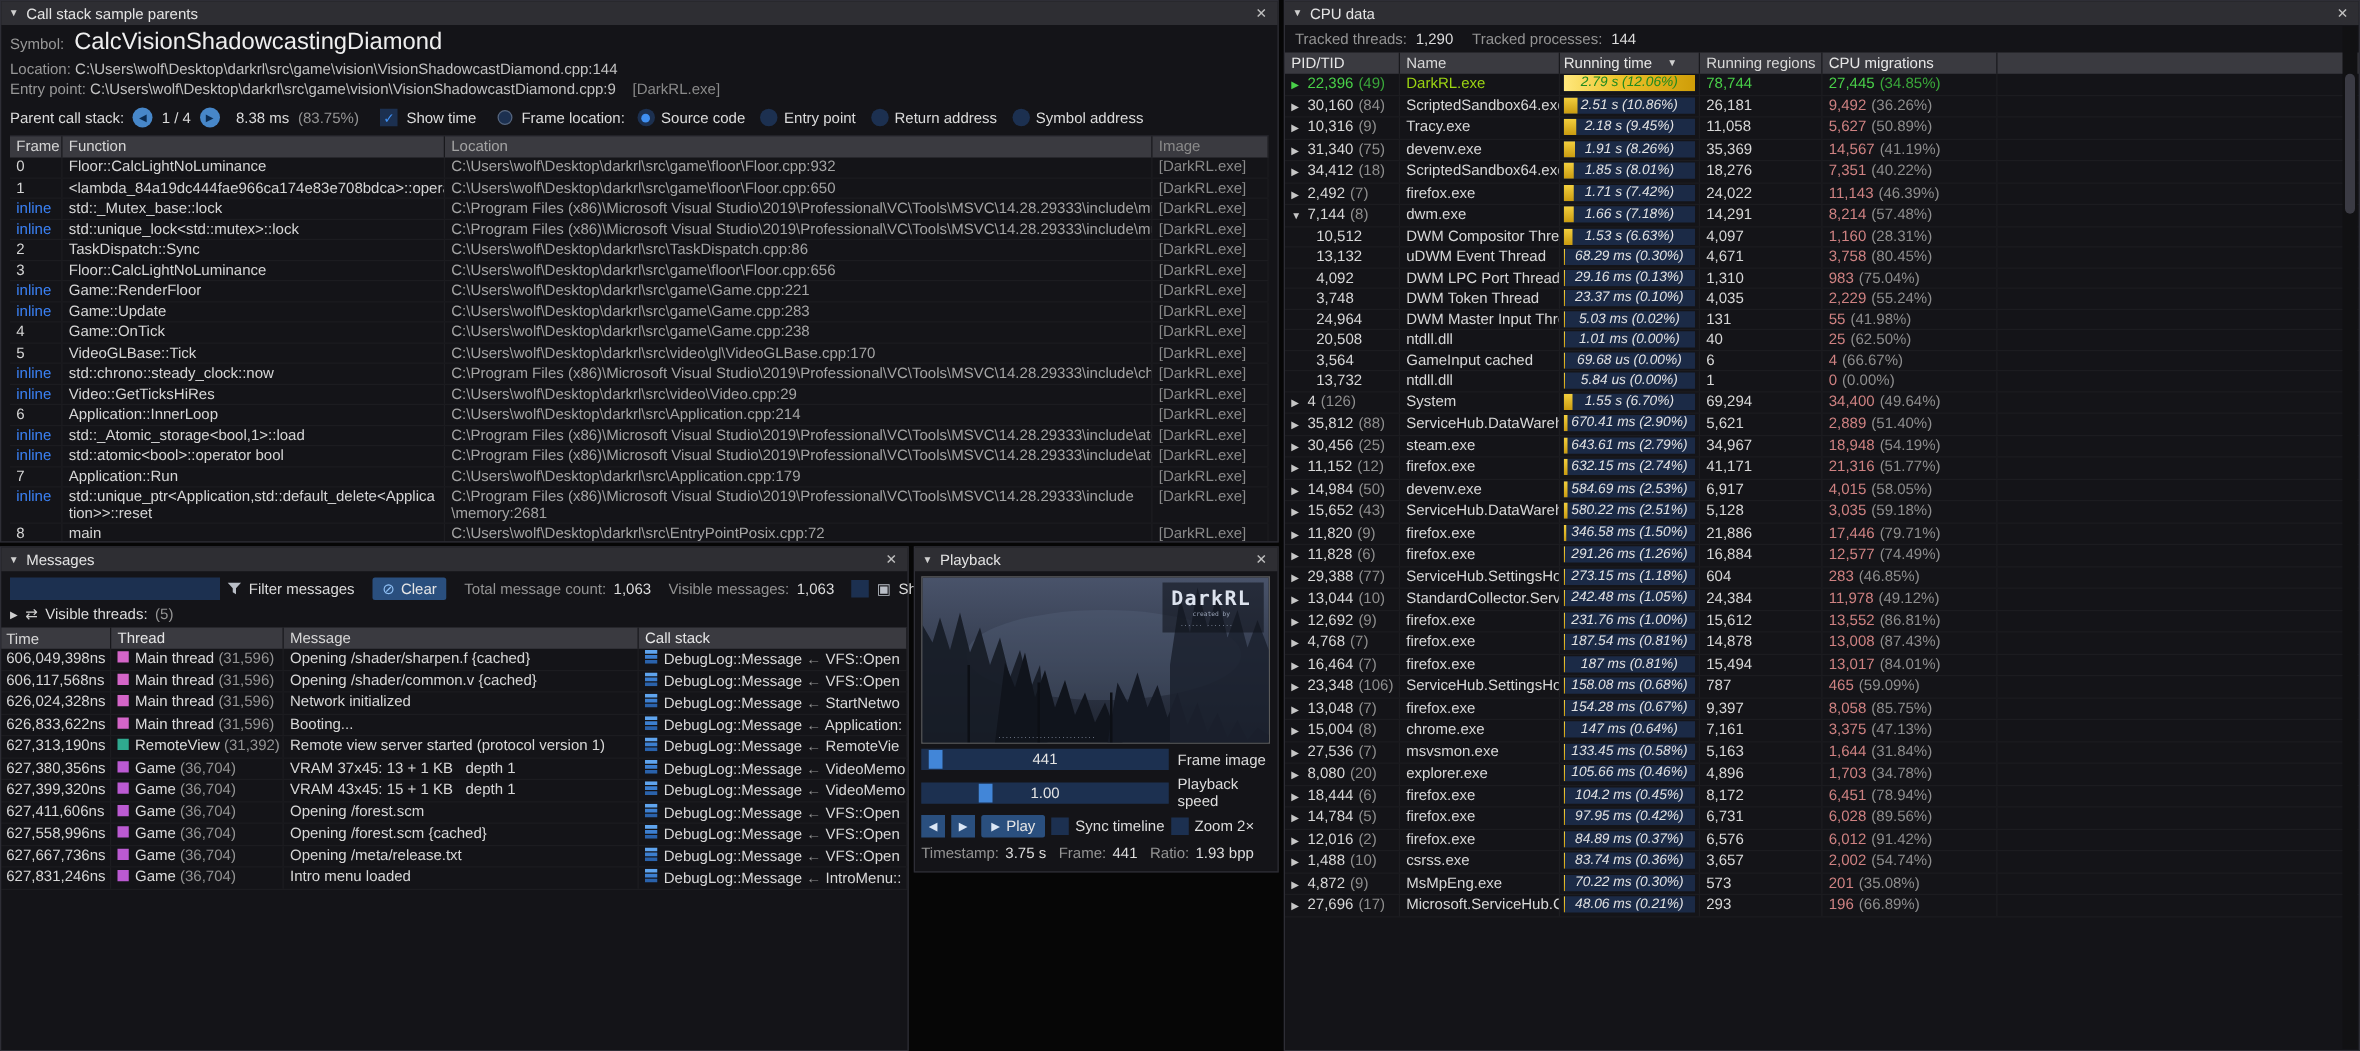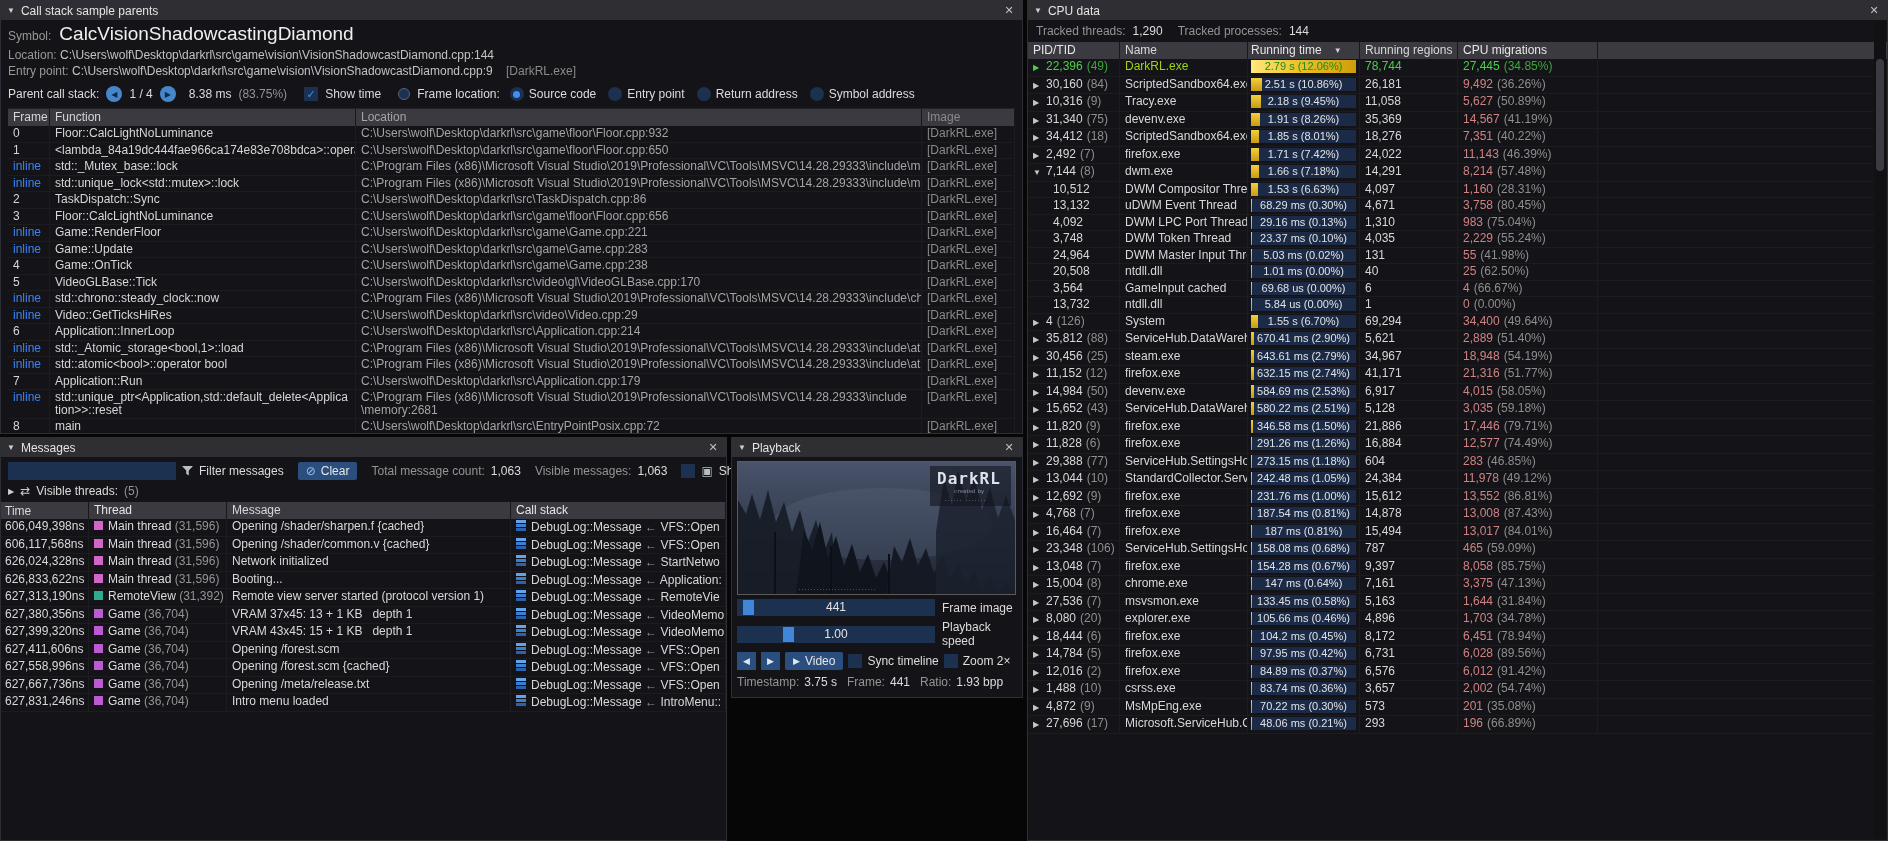--- a/index.html
+++ b/index.html
@@ -91,21 +91,21 @@
   .p-name { width:128px; color:#d8d8d8; }
   .p-time { width:112px; padding:1px 3px; }
   .p-reg { width:98px; color:#d8d8d8; }
   .p-mig { width:140px; }
   .p-fill { flex:1; border-right:none; }
   .th.p-time { display:flex; align-items:center; }
   .sort { margin-left:12px; font-size:8px; color:#d0d0d0; }
   .arrow { display:inline-block; width:13px; font-size:8px; color:#c6c6c6; }
   .pidnum { color:#d8d8d8; }
   .cnt { color:#8e8e8e; margin-left:4px; }
-  .timecell { position:relative; height:13px; background:#1b2a46; overflow:hidden; }
+  .timecell { position:relative; height:13px; background:#1b2a46; overflow:hidden;font-style:italic; }
   .bar { position:absolute; left:0; top:0; bottom:0; min-width:1px; background:linear-gradient(180deg,#f3cf3e,#c99b10); }
   .bar.fullbar { background:linear-gradient(90deg,#ffe87d,#eec52e 40%,#cf9d08); }
   .tlabel { position:relative; display:block; text-align:center; line-height:13px; color:#e2e2e2; font-size:11px; }
   .mignum { color:#cf8282;text-align:center; }
   .migp { color:#8e8e8e; margin-left:4px; }
   .tr.green .pidnum, .tr.green .p-reg, .tr.green .mignum, .tr.green .arrow { color:#49d049; }
   .tr.green .cnt, .tr.green .migp { color:#3aa83a; }
   .tr.green .p-name { color:#9bd413; }
   .tr.green .tlabel { color:#1f8a1f; }
   .tr.child .p-pid { padding-left:25px; }
@@ -483,21 +483,21 @@
         <div class="grab" style="left:46px"></div>
         <span class="sval">1.00</span>
       </div>
       <span class="slabel">Playback speed</span>
     </div>
     <div class="pb-buttons">
       <span class="sq-btn">◀</span>
       <span class="sq-btn">▶</span>
       <span class="btn">
         <span class="play-icon">▶</span>
-        <span>Video</span>
+        <span>Play</span>
       </span>
       <span class="cb"></span>
       <span>Sync timeline</span>
       <span class="cb"></span>
       <span>Zoom 2×</span>
     </div>
     <div class="pb-stats">
       <span class="dim" style="margin-left:0">Timestamp:</span>
       <span>3.75 s</span>
       <span class="dim">Frame:</span>

